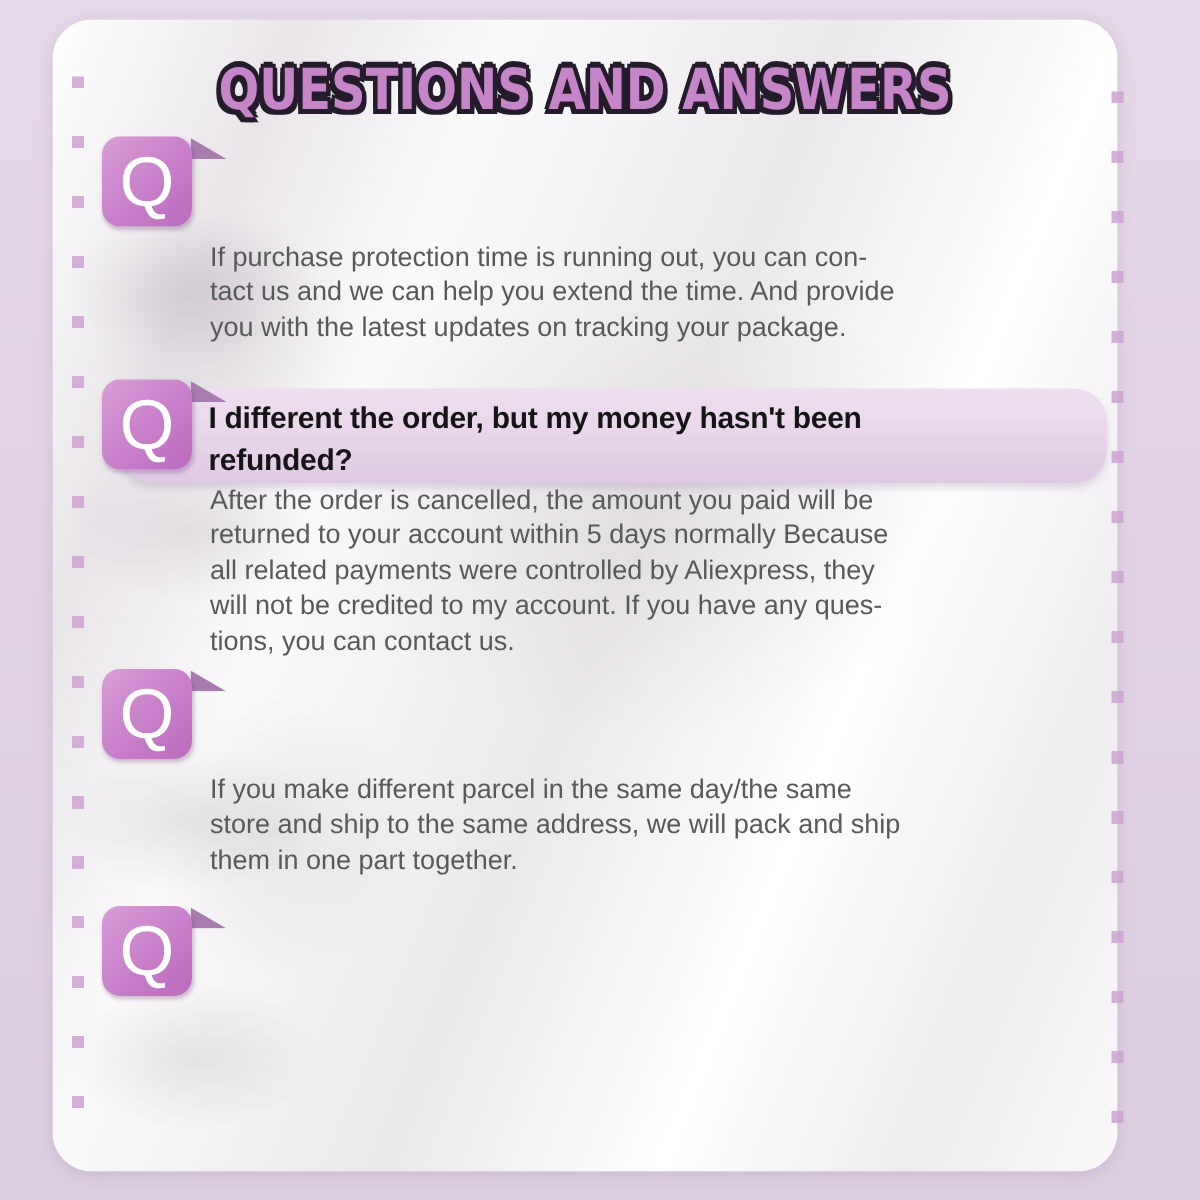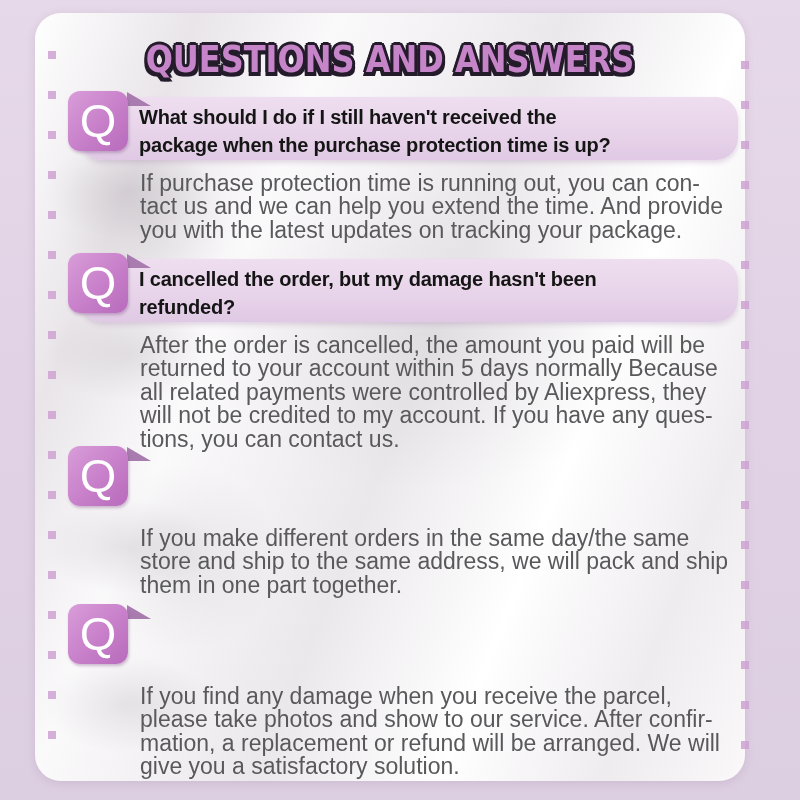--- a/index.html
+++ b/index.html
@@ -72,78 +72,70 @@
     background:linear-gradient(135deg,#d99dd9 0%, #c77fc9 55%, #b86bbc 100%);
     box-shadow:1px 2px 3px rgba(120,70,130,.35);
     display:flex;align-items:center;justify-content:center;
     z-index:3;
   }
   .q-tile span{
     color:#ffffff;font-size:47px;line-height:56px;font-weight:400;
     font-family:"Liberation Sans", sans-serif;
   }
   .answer{
-    position:absolute;left:105px;top:80px;width:595px;margin:0;
-    font-size:23px;line-height:23.4px;color:#59595b;
+    position:absolute;left:105px;top:68px;width:595px;margin:0;
+    font-size:18px;line-height:23.4px;color:#59595b;
     white-space:pre-line;letter-spacing:0px;
     z-index:1;
   }
 </style>
 </head>
 <body>
 
 <div class="card">
   <div class="dots dots-left"></div>
   <div class="dots dots-right"></div>
 
   <h1 class="title">QUESTIONS AND ANSWERS</h1>
 
   <section class="qa-block b1">
-    <div class="bubble">
-      <p class="question">What should I do if I still haven't received the
-package when the purchase protection time is up?</p>
-    </div>
     <div class="fold"></div>
     <div class="q-tile">
       <span>Q</span>
     </div>
     <p class="answer">If purchase protection time is running out, you can con-
 tact us and we can help you extend the time. And provide
 you with the latest updates on tracking your package.</p>
   </section>
 
   <section class="qa-block b2">
     <div class="bubble">
-      <p class="question">I cancelled the order, but my damage hasn't been
+      <p class="question">I different the order, but my money hasn't been
 refunded?</p>
     </div>
     <div class="fold"></div>
     <div class="q-tile">
       <span>Q</span>
     </div>
     <p class="answer">After the order is cancelled, the amount you paid will be
 returned to your account within 5 days normally Because
 all related payments were controlled by Aliexpress, they
 will not be credited to my account. If you have any ques-
 tions, you can contact us.</p>
   </section>
 
   <section class="qa-block b3">
     <div class="fold"></div>
     <div class="q-tile">
       <span>Q</span>
     </div>
-    <p class="answer">If you make different orders in the same day/the same
+    <p class="answer">If you make different parcel in the same day/the same
 store and ship to the same address, we will pack and ship
 them in one part together.</p>
   </section>
 
   <section class="qa-block b4">
     <div class="fold"></div>
     <div class="q-tile">
       <span>Q</span>
     </div>
-    <p class="answer">If you find any damage when you receive the parcel,
-please take photos and show to our service. After confir-
-mation, a replacement or refund will be arranged. We will
-give you a satisfactory solution.</p>
   </section>
 </div>
 
 </body></html>

